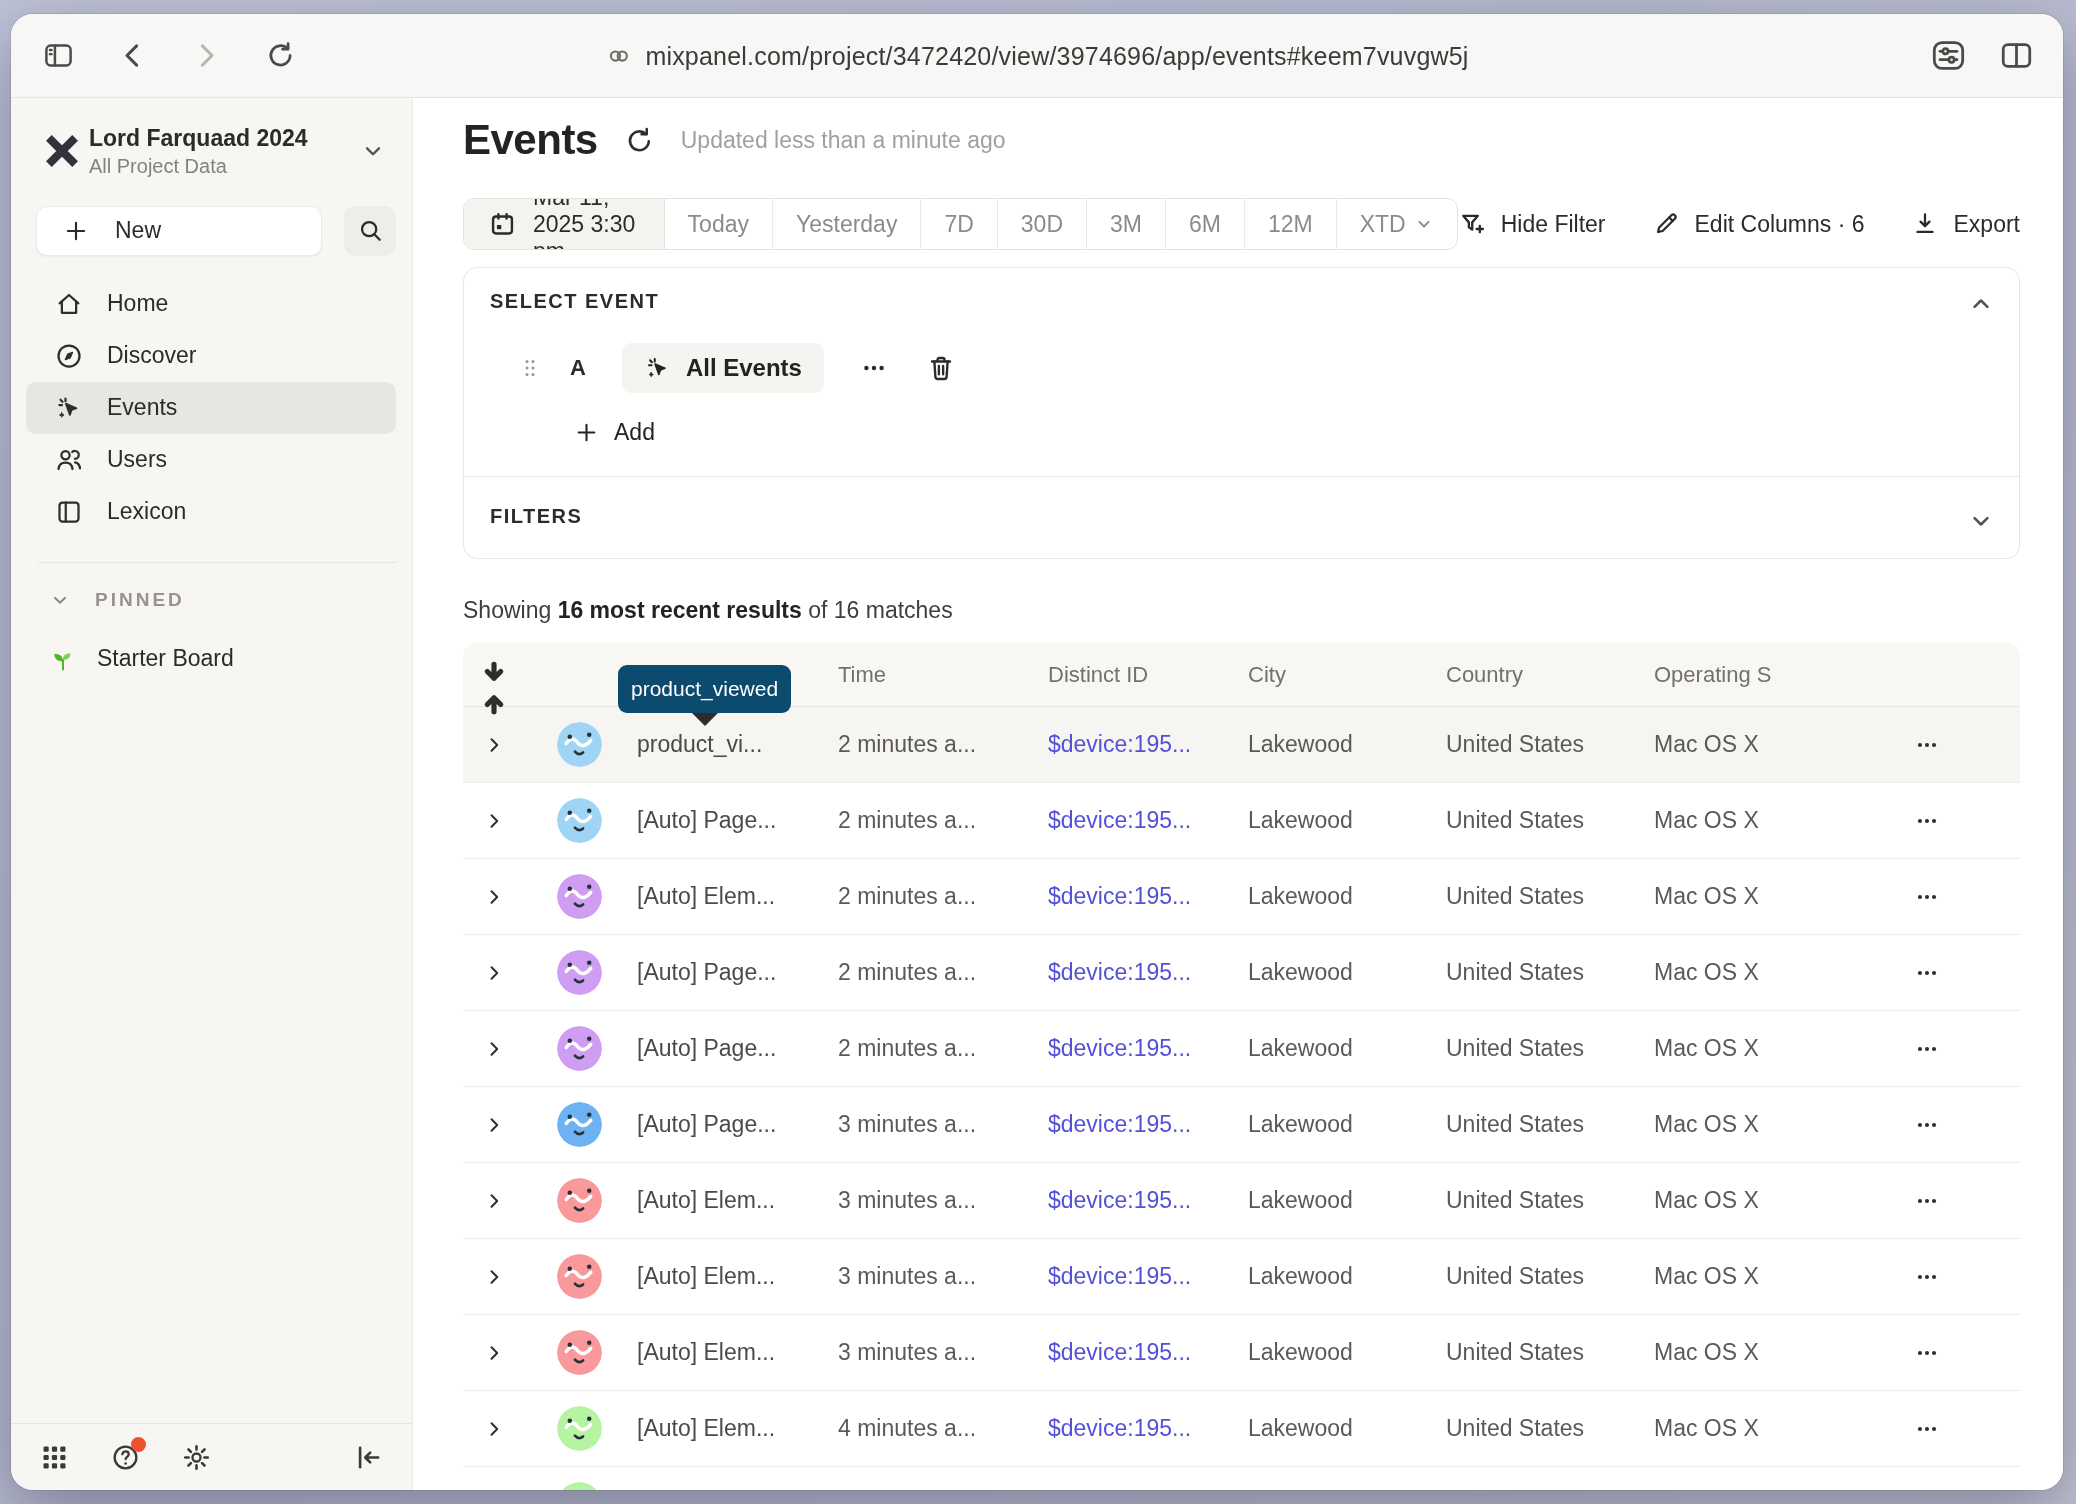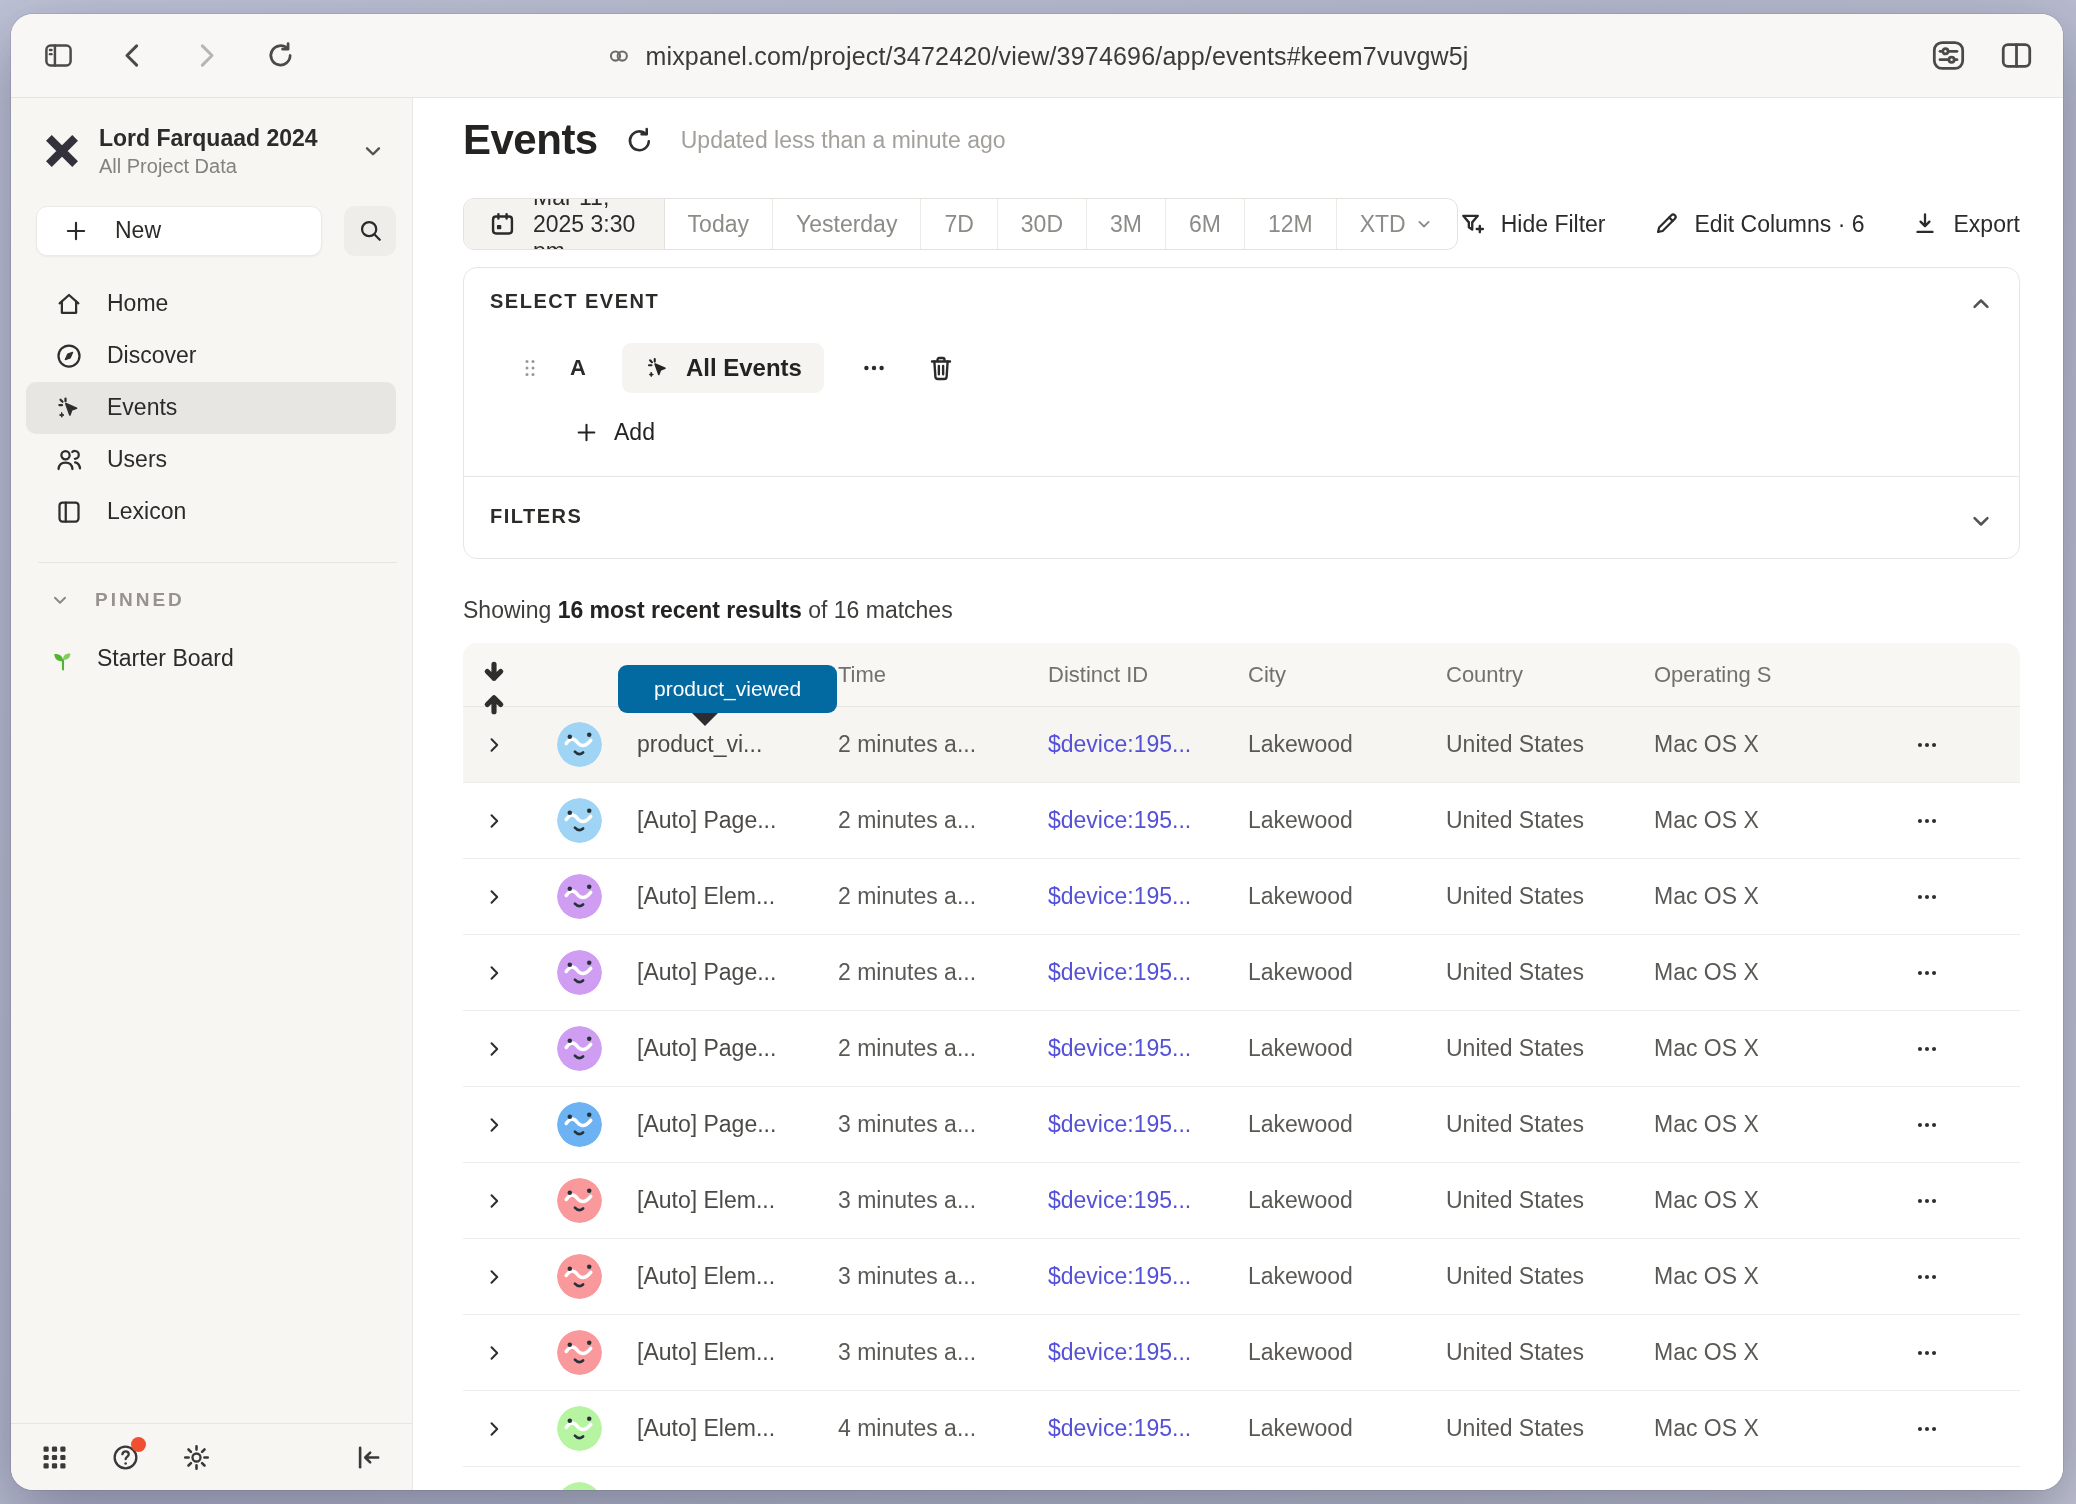--- a/index.html
+++ b/index.html
@@ -32,21 +32,21 @@
   .urlbox svg{ width:27px; height:27px; color:#6d6b68;}
   .url-text{ font-size:25px; font-weight:500; letter-spacing:.2px; }
   .tb-right{ margin-left:auto; display:flex; align-items:center; gap:22px; color:#4b4a48;}
   .tb-right svg{width:37px;height:37px}
   
   .app{ flex:1; display:flex; min-height:0; }
   .sidebar{
     width:402px; flex:0 0 402px; background:#f7f6f3; border-right:1px solid #eae8e5;
     display:flex; flex-direction:column; padding:0; position:relative;
   }
-  .proj{ display:flex; align-items:center; padding:26px 26px 0 30px; gap:16px; cursor:pointer;}
+  .proj{ display:flex; align-items:center; padding:26px 26px 0 30px; gap:6px; cursor:pointer;}
   .proj-logo{ width:42px; height:42px; color:#33323b; flex:0 0 42px;}
   .proj-text{ flex:1; min-width:0;}
   .proj-name{ font-size:23px; font-weight:700; color:#2c2b29; line-height:1.25;}
   .proj-sub{ font-size:20px; color:#84827e; margin-top:2px;}
   .proj-chev{ color:#55534f; width:26px; height:26px;}
   .newrow{ display:flex; gap:22px; padding:28px 16px 0 25px; }
   .new-btn{
     flex:1; height:50px; background:#fff; border:1px solid #eceae6; border-radius:11px;
     box-shadow:0 1px 2px rgba(0,0,0,.05); display:flex; align-items:center; gap:26px;
     padding:0 26px; font-size:23px; font-weight:500; color:#2c2b29; cursor:pointer;
@@ -145,22 +145,22 @@
   .td-exp{ display:flex; justify-content:center; color:#2f2e2c;}
   .td-exp svg{width:22px;height:22px}
   .td-av{ display:flex; justify-content:flex-start; padding-left:32px;}
   .avatar{ width:45px; height:45px; border-radius:50%;}
   .td-event{ color:#4c4a47;}
   .td-link{ color:var(--link,#5451d6);}
   .td-dots{ display:flex; justify-content:center; color:#2f2e2c;}
   .td-dots svg{width:26px;height:26px}
   
   .tooltip{
-    position:absolute; left:155px; top:22px; background:#0369a1; color:#fff; font-size:21px;
-    font-weight:500; padding:12px 36px; border-radius:9px; z-index:5; white-space:nowrap;
+    position:absolute; left:155px; top:22px; background:#0c4a6e; color:#fff; font-size:21px;
+    font-weight:500; padding:12px 13px; border-radius:9px; z-index:5; white-space:nowrap;
   }
   .tooltip::after{
     content:""; position:absolute; left:74px; top:100%; border:13px solid transparent;
     border-top-color:#2e2c31; border-bottom-width:0;
   }
 </style>
 </head>
 <body>
 
 <div class="window">

